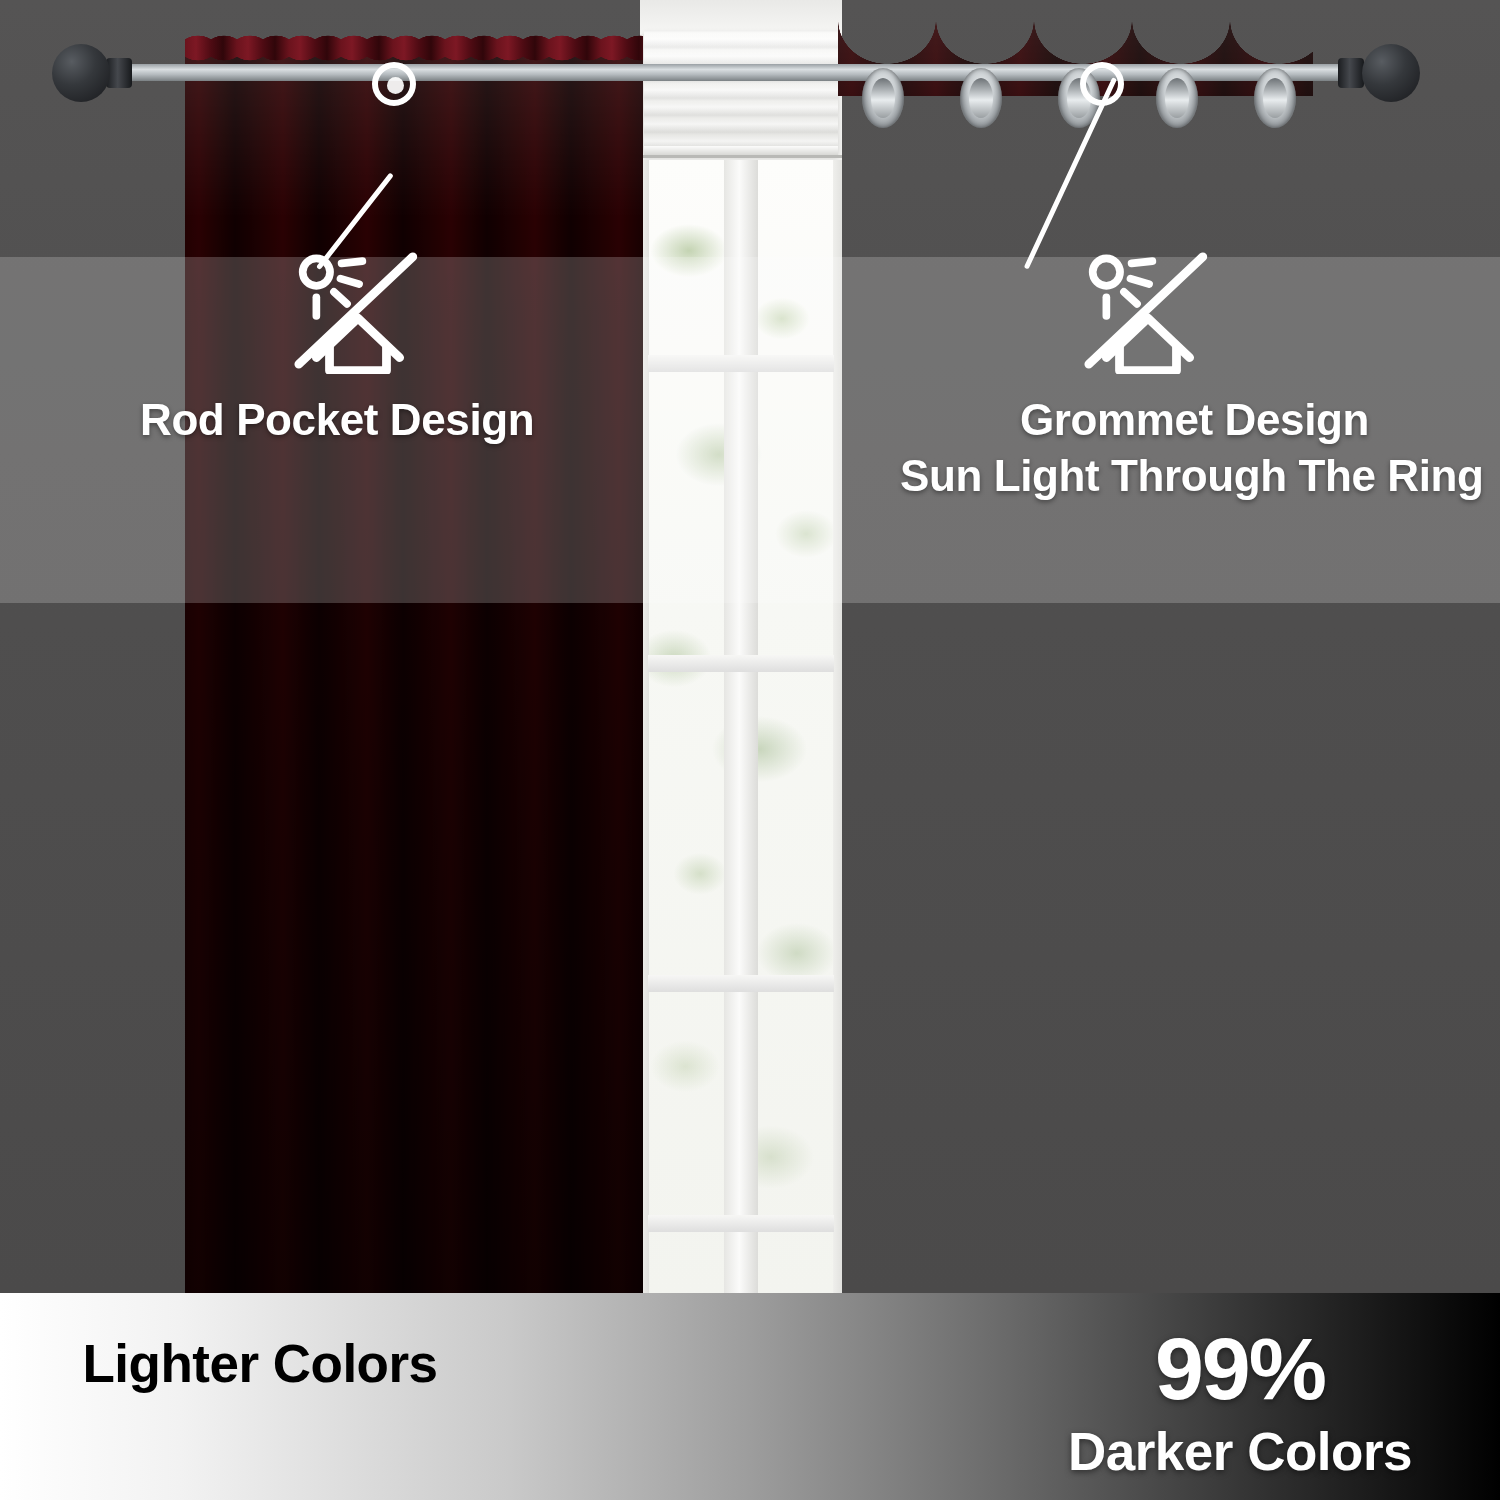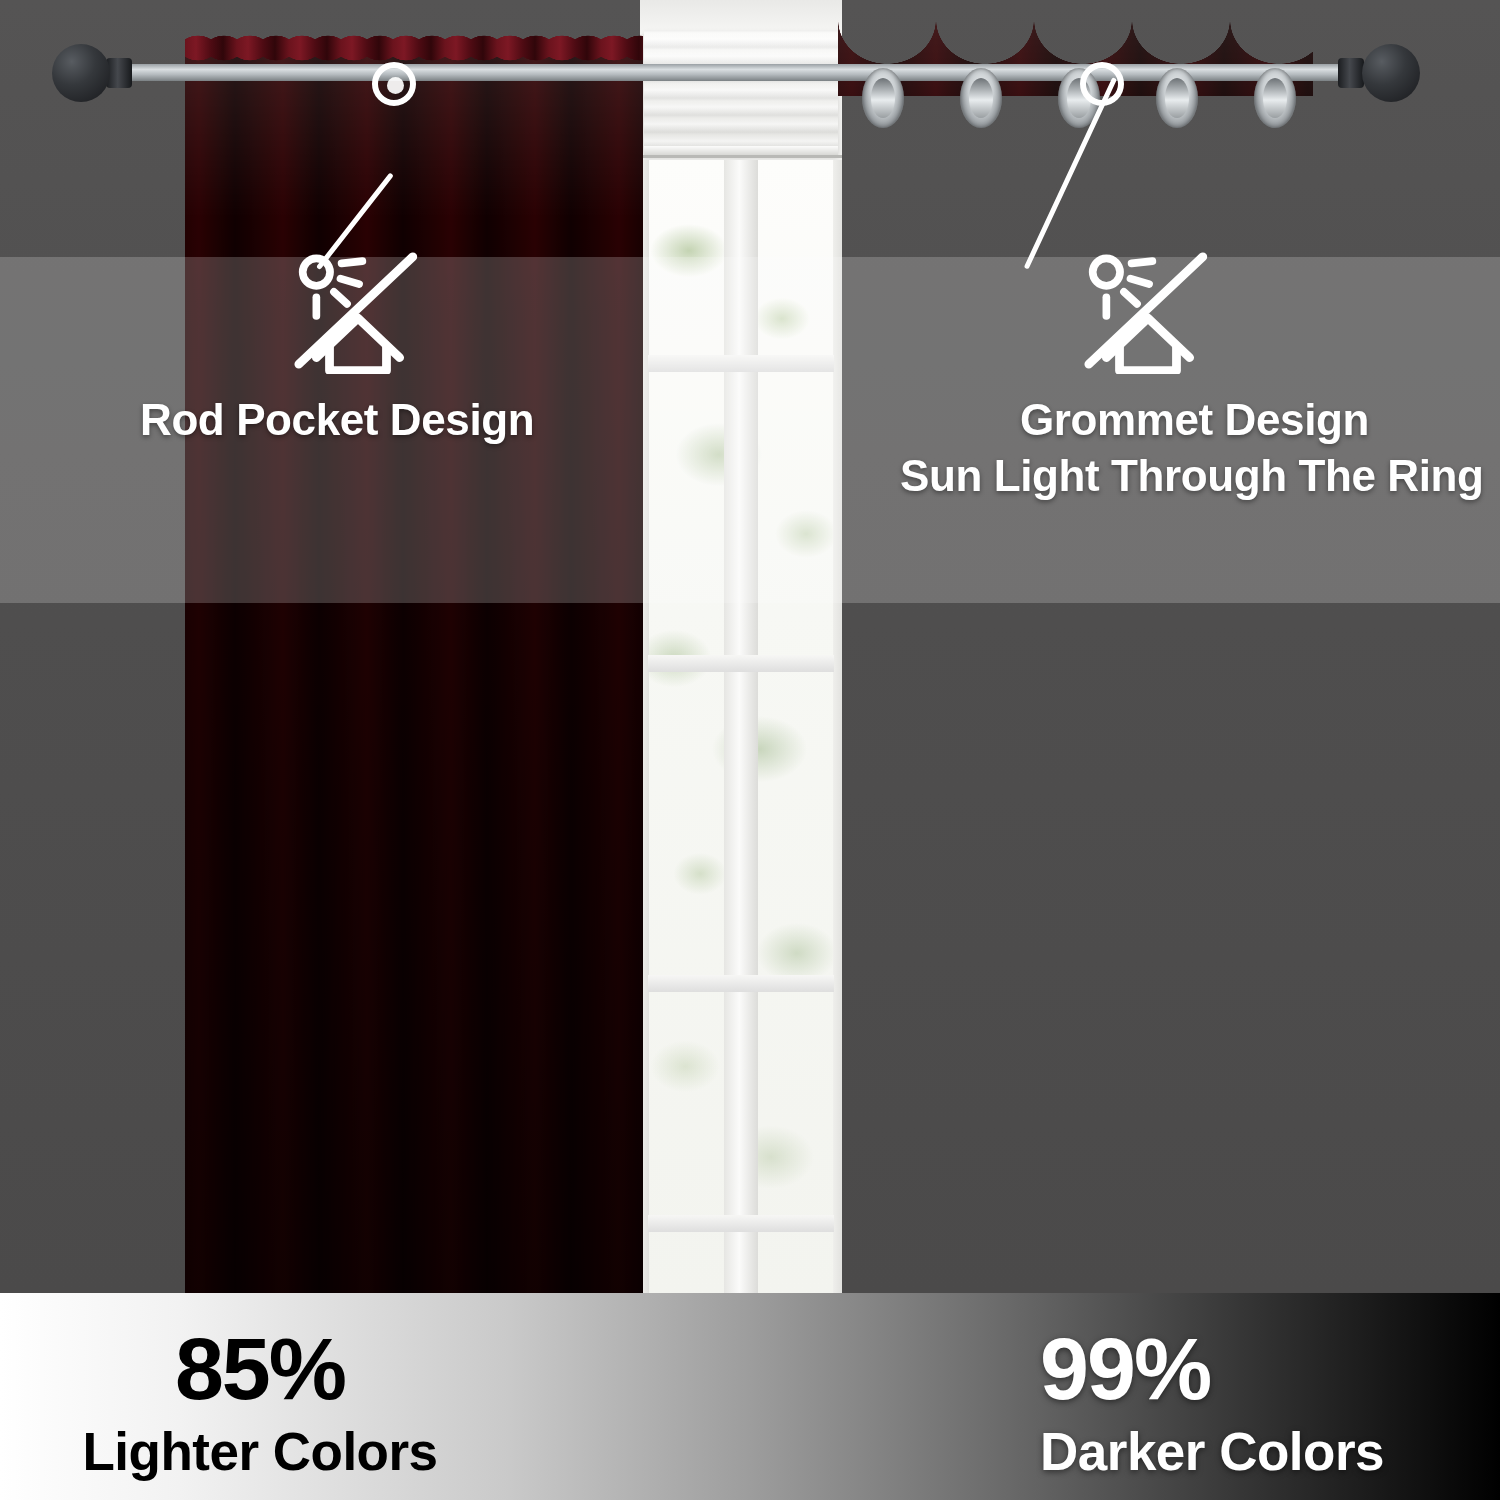--- a/index.html
+++ b/index.html
@@ -168,21 +168,21 @@
     margin-top:14px;white-space:nowrap;margin-left:40px;
   }
   .feat-left .ftitle{text-align:left;}
   .feat-right .ftitle{text-align:left;}
 
   
   .banner{position:absolute;left:0;top:1293px;width:1500px;height:207px;
     background:linear-gradient(90deg,#ffffff 0%,#f2f2f2 12%,#c9c9c9 34%,#9d9d9d 50%,#6d6d6d 66%,#323232 84%,#000000 100%);}
   .stat{position:absolute;top:0;height:207px;}
   .stat-left{left:0;width:750px;text-align:center;color:#000;}
-  .stat-right{left:750px;width:750px;color:#fff;}
+  .stat-right{left:750px;width:750px;text-align:center;color:#fff;}
   .stat-num{font-weight:bold;font-size:88px;line-height:1;letter-spacing:-2px;}
   .stat-label{font-weight:bold;font-size:53px;line-height:1;margin-top:12px;letter-spacing:-0.5px;}
   .stat-left .inner{position:absolute;left:60px;top:32px;width:400px;}
   .stat-right .inner{position:absolute;left:290px;top:32px;width:400px;}
   .stat-right .stat-num{text-shadow:0 2px 6px rgba(0,0,0,0.5);}
   .stat-right .stat-label{text-shadow:0 2px 6px rgba(0,0,0,0.5);}
 </style>
 </head>
 <body>
 
@@ -273,21 +273,20 @@
       <div class="ftitle">
         <div style="margin-left:20px">Grommet Design</div>
         <div style="margin-left:-100px">Sun Light Through The Ring</div>
       </div>
     </div>
   </div>
 
   <div class="banner">
     <div class="stat stat-left">
       <div class="inner">
-        <div class="stat-num">85%</div>
         <div class="stat-label">Lighter Colors</div>
       </div>
     </div>
     <div class="stat stat-right">
       <div class="inner">
         <div class="stat-num">99%</div>
         <div class="stat-label">Darker Colors</div>
       </div>
     </div>
   </div>

